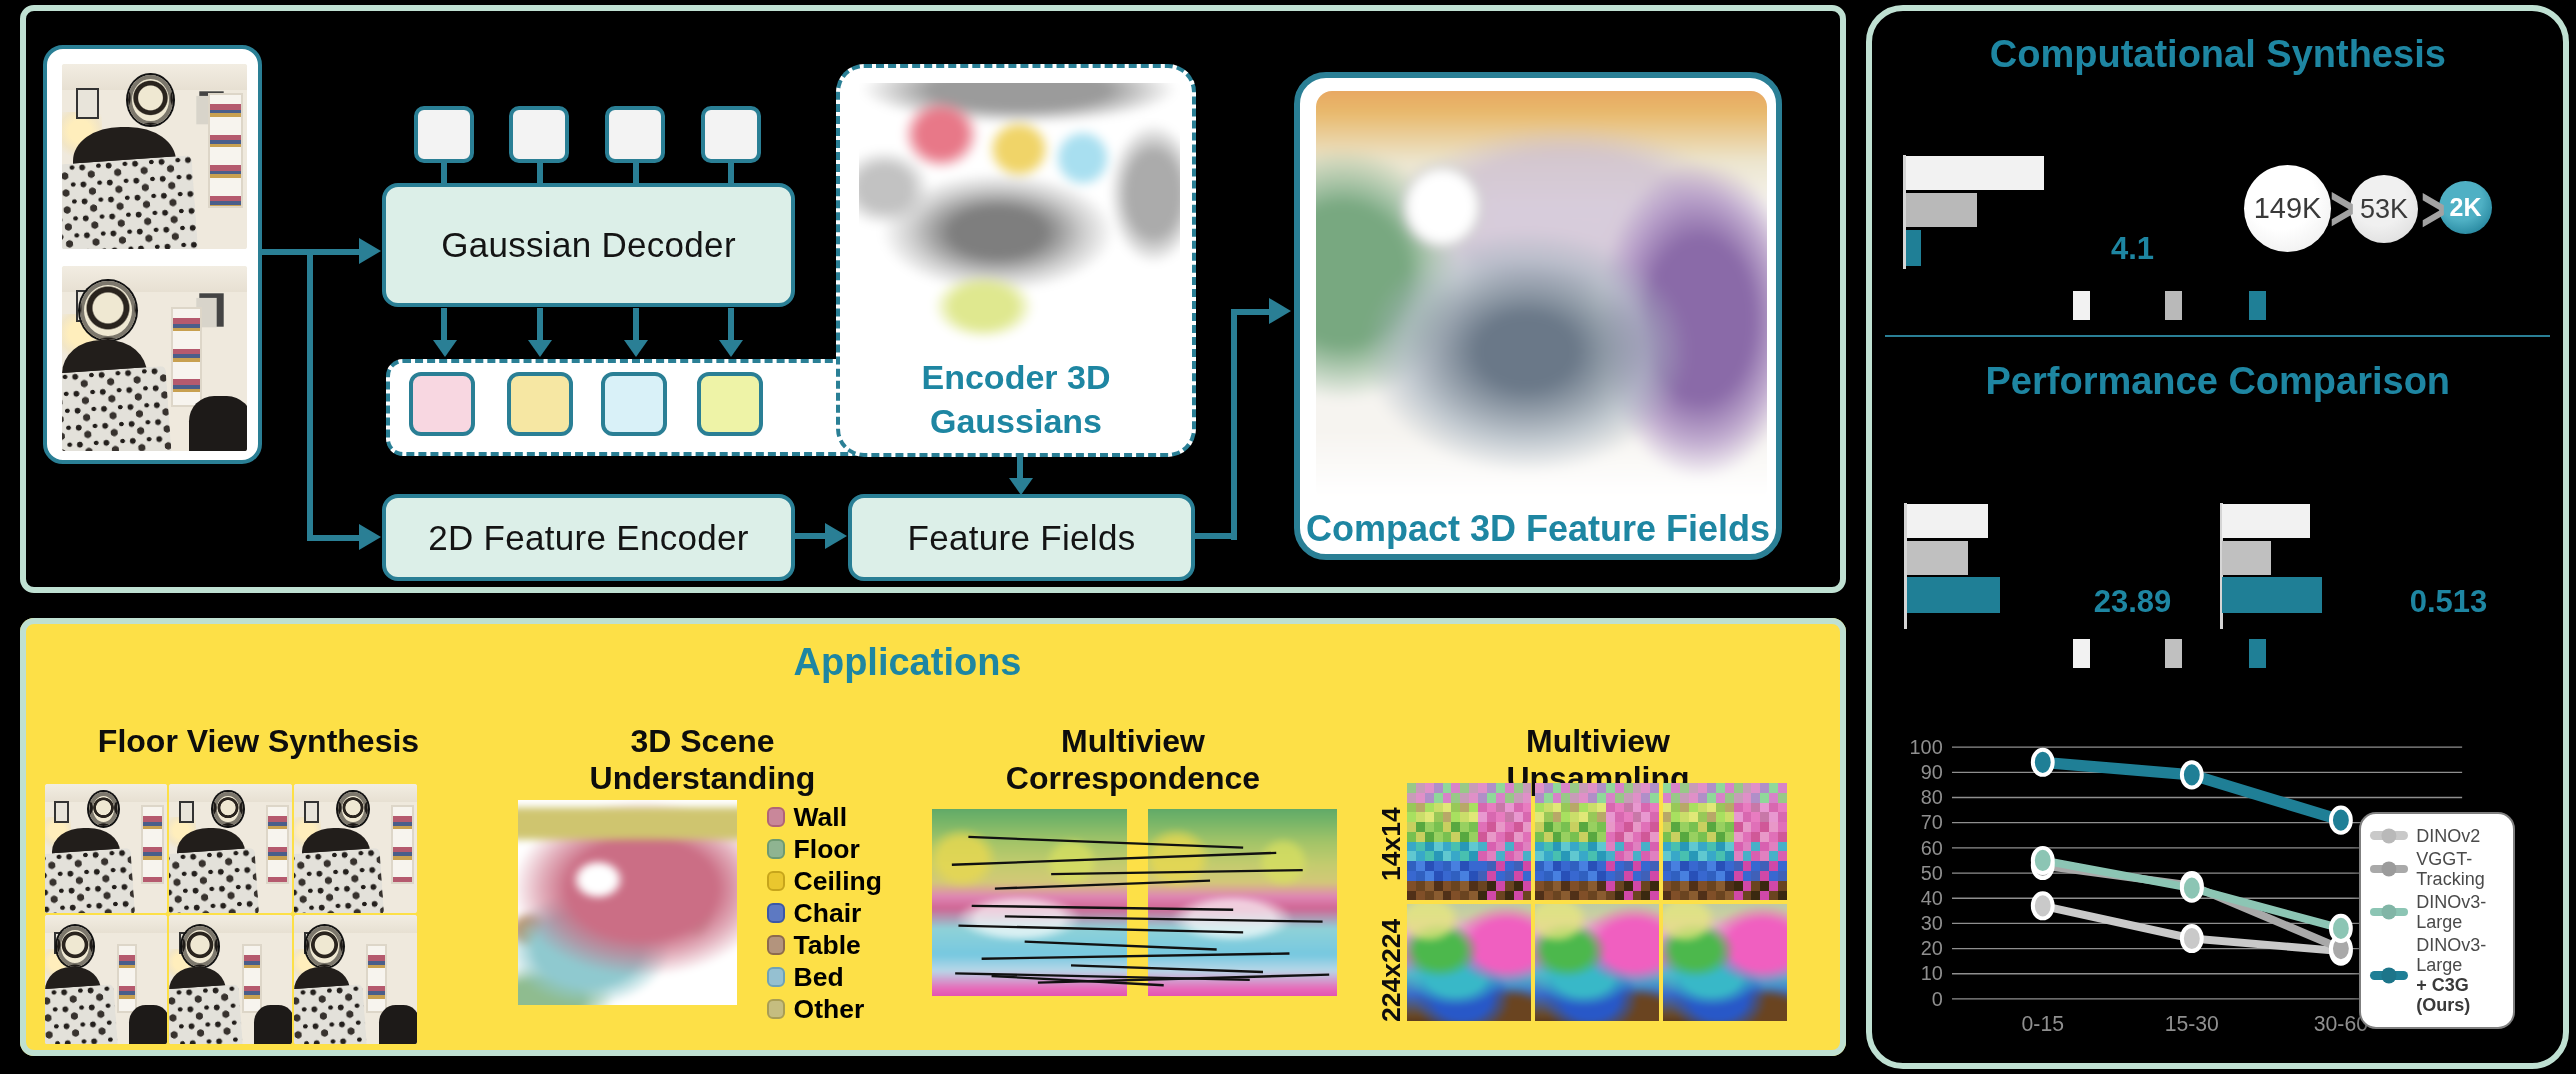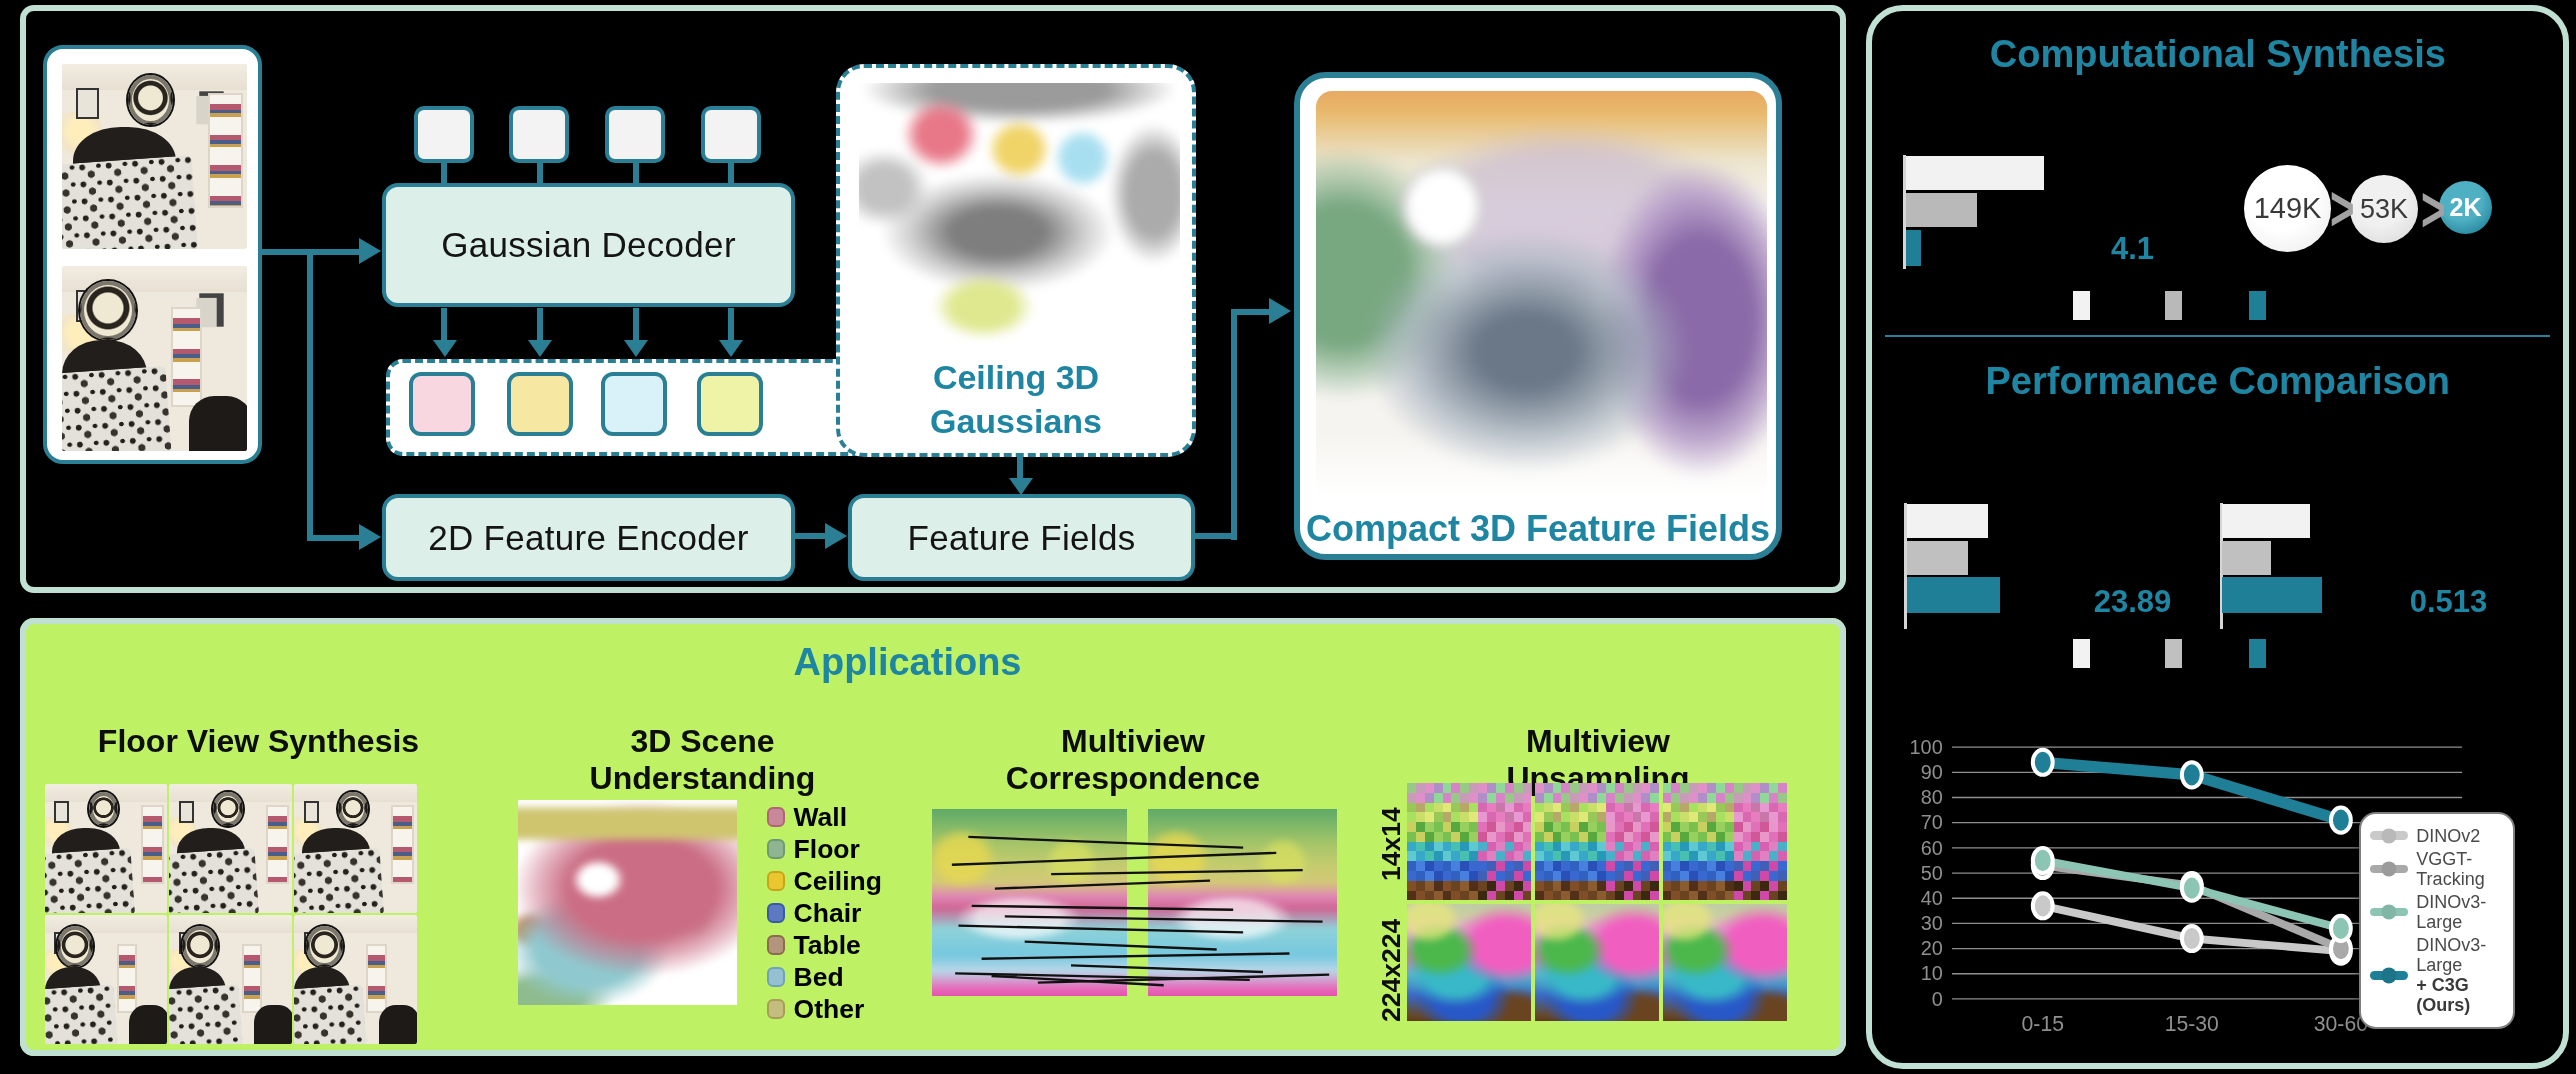--- a/index.html
+++ b/index.html
@@ -14,21 +14,21 @@
   html,body{width:2576px;height:1074px;background:#000;overflow:hidden;
     font-family:"Liberation Sans","DejaVu Sans",sans-serif;}
   .abs{position:absolute;}
   .stage{position:relative;width:2576px;height:1074px;background:#000;}
 
   
   .panel{position:absolute;border-radius:14px;}
   .panel::before{content:"";position:absolute;inset:0;border:6.6px solid var(--panel-mint);
     border-radius:inherit;pointer-events:none;z-index:40;}
   #pipeline-panel{left:20px;top:5.3px;width:1826px;height:588px;background:#000;}
-  #apps-panel{left:20px;top:618px;width:1826px;height:438px;background:#bef264;}
+  #apps-panel{left:20px;top:618px;width:1826px;height:438px;background:#fde047;}
   #metrics-panel{left:1866px;top:5.3px;width:703px;height:1064px;background:#000;border-radius:37px;}
 
   
   .tline{position:absolute;background:var(--teal-line);}
   .arr-r{position:absolute;width:0;height:0;border-top:13.2px solid transparent;
     border-bottom:13.2px solid transparent;border-left:22.5px solid var(--teal-line);}
   .arr-d{position:absolute;width:0;height:0;border-left:12px solid transparent;
     border-right:12px solid transparent;border-top:17px solid var(--teal-line);}
 
   
@@ -225,21 +225,21 @@
     <div class="dashedbox" style="left:366px;top:354px;width:503px;height:97px;border-radius:17px;"></div>
     <div class="colsq" style="left:389px;top:367px;background:#f8d7e1;"></div>
     <div class="colsq" style="left:487px;top:367px;background:#f6e7a3;"></div>
     <div class="colsq" style="left:581px;top:367px;background:#d9f1f8;"></div>
     <div class="colsq" style="left:677px;top:367px;background:#eef3a7;"></div>
 
     <div class="dashedbox" style="left:816px;top:59px;width:360px;height:393px;border-radius:28px;z-index:8;">
       <div class="gauss-img" style="left:18.5px;top:14.6px;width:321px;height:270px;">
           <div></div>
         </div>
-      <div class="teal-label" style="position:absolute;left:0;top:290px;width:100%;font-size:34px;">Ceiling 3D</div>
+      <div class="teal-label" style="position:absolute;left:0;top:290px;width:100%;font-size:34px;">Encoder 3D</div>
       <div class="teal-label" style="position:absolute;left:0;top:334px;width:100%;font-size:34px;">Gaussians</div>
     </div>
 
     <div class="tline" style="left:997px;top:452px;width:6px;height:22.5px;z-index:9;"></div>
     <div class="arr-d" style="left:989px;top:473px;z-index:9;"></div>
 
     <div class="mintbox" style="left:362px;top:489px;width:413px;height:87px;">
       <span>2D Feature Encoder</span>
     </div>
     <div class="tline" style="left:775px;top:528px;width:33px;height:6px;"></div>

